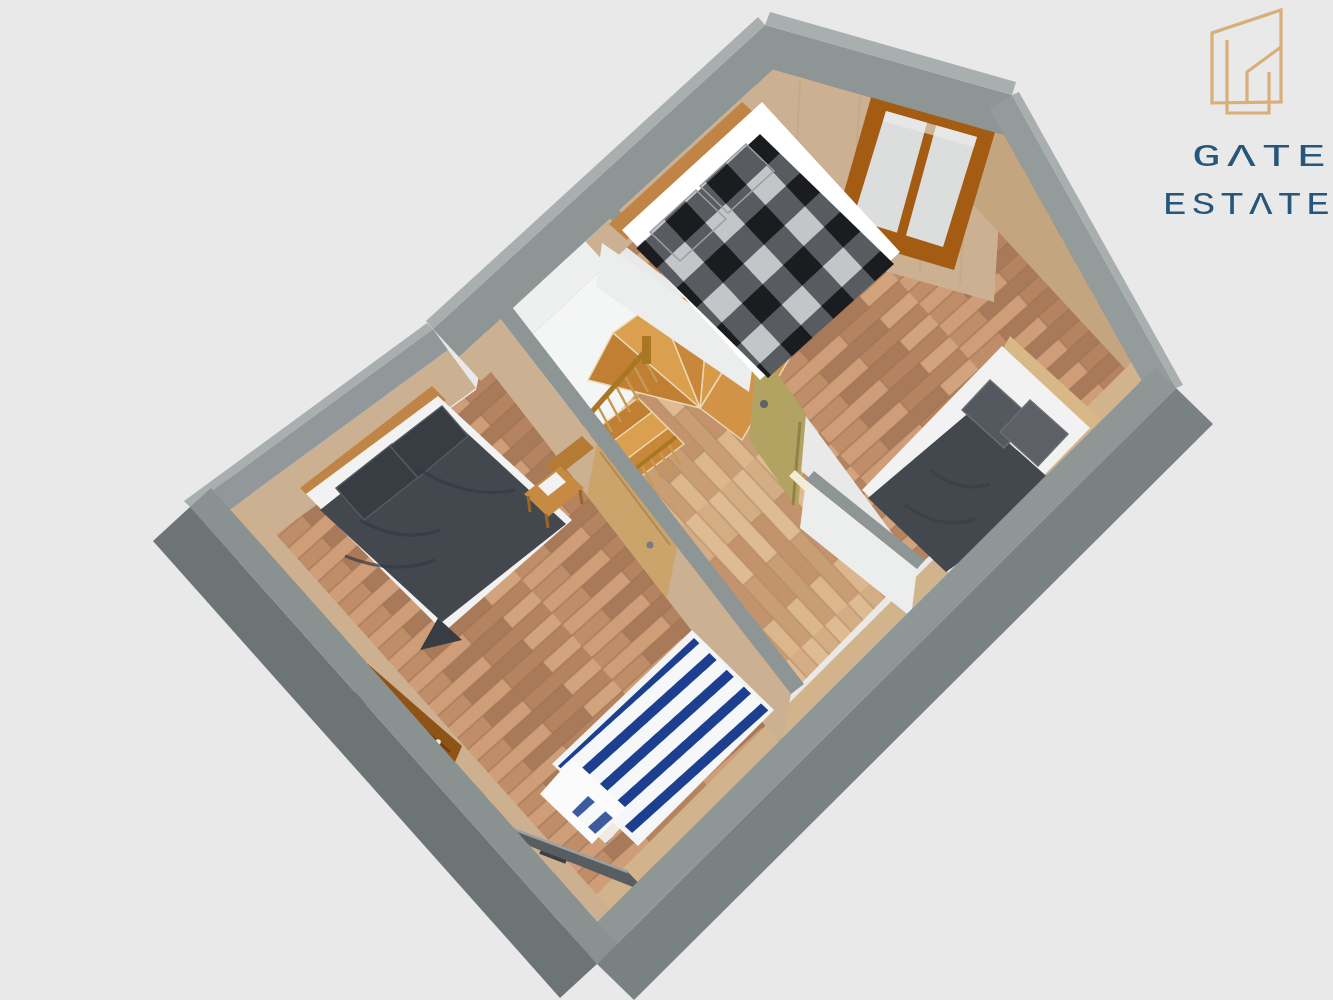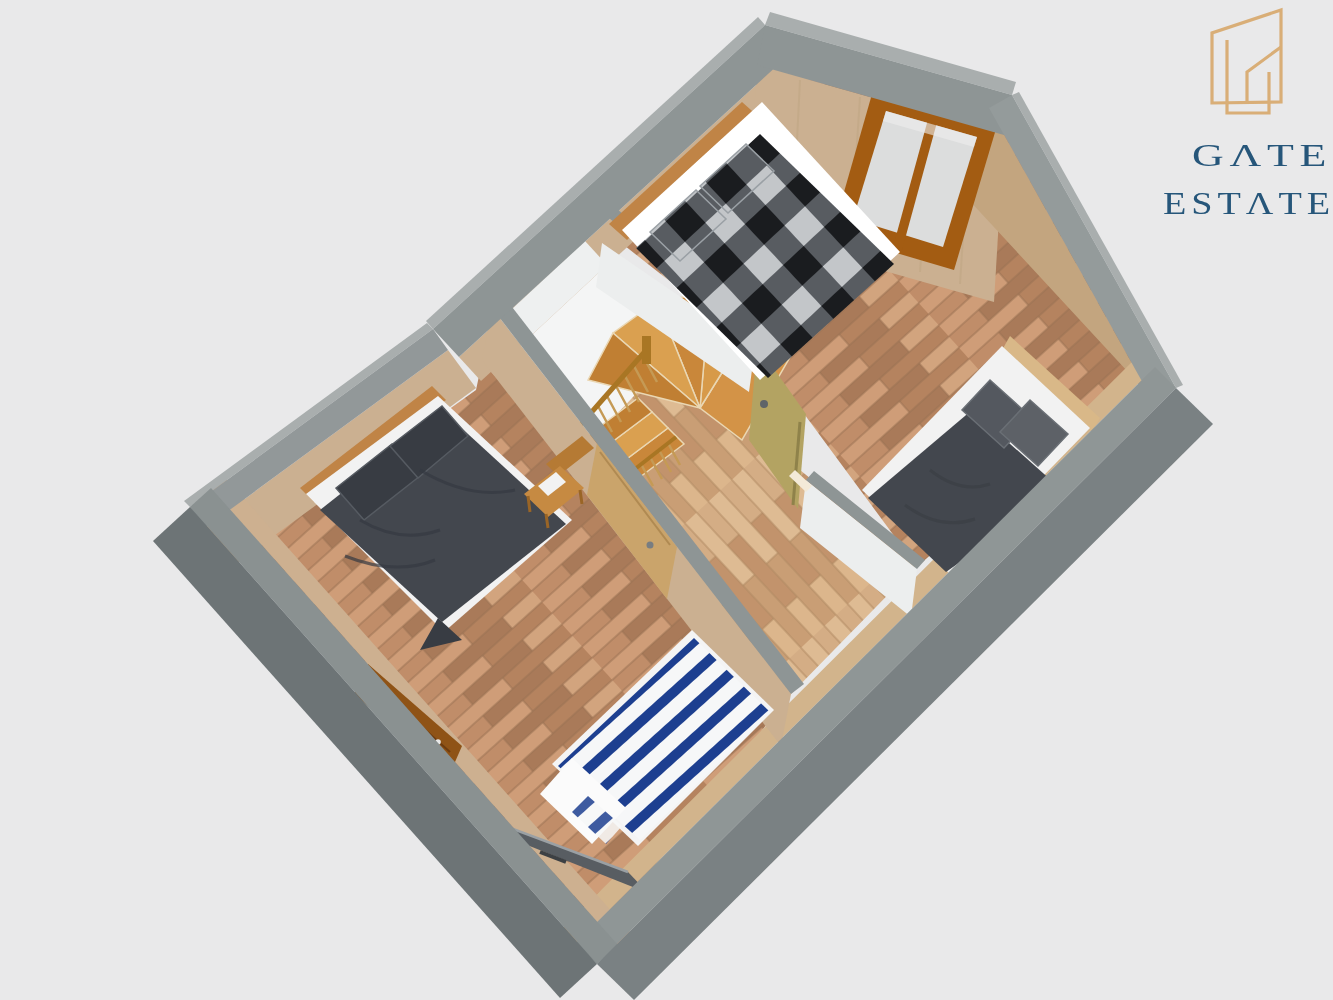--- a/index.html
+++ b/index.html
@@ -1,17 +1,17 @@
 <!DOCTYPE html>
 <html><head>
 <meta charset="utf-8">
 <style>
   html,body{margin:0;padding:0;background:#dcdcdd;}
   .stage{position:relative;width:1333px;height:1000px;overflow:hidden;
-         font-family:Liberation Serif, serif;}
+         font-family:Liberation Mono, monospace;}
   .stage svg{position:absolute;left:0;top:0;}
   text.brand{letter-spacing:4px;font-weight:400;}
 </style>
 </head>
 <body>
 
 <div class="stage">
 <svg width="1333" height="1000" viewBox="0 0 1333 1000" xmlns="http://www.w3.org/2000/svg">
   <defs>
     <pattern id="plankA" width="160" height="30" patternUnits="userSpaceOnUse" patternTransform="rotate(-42)">

